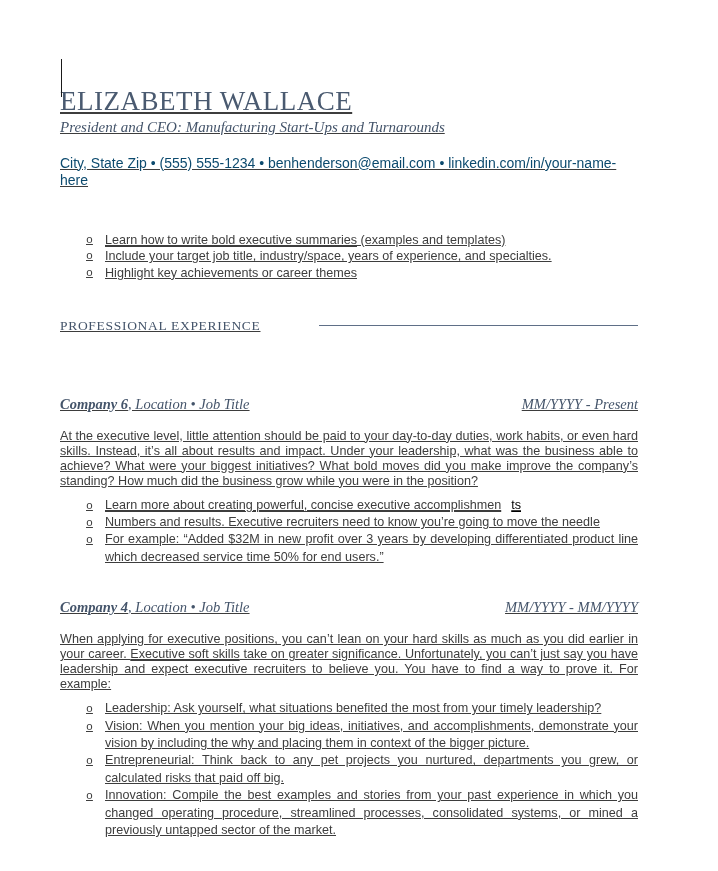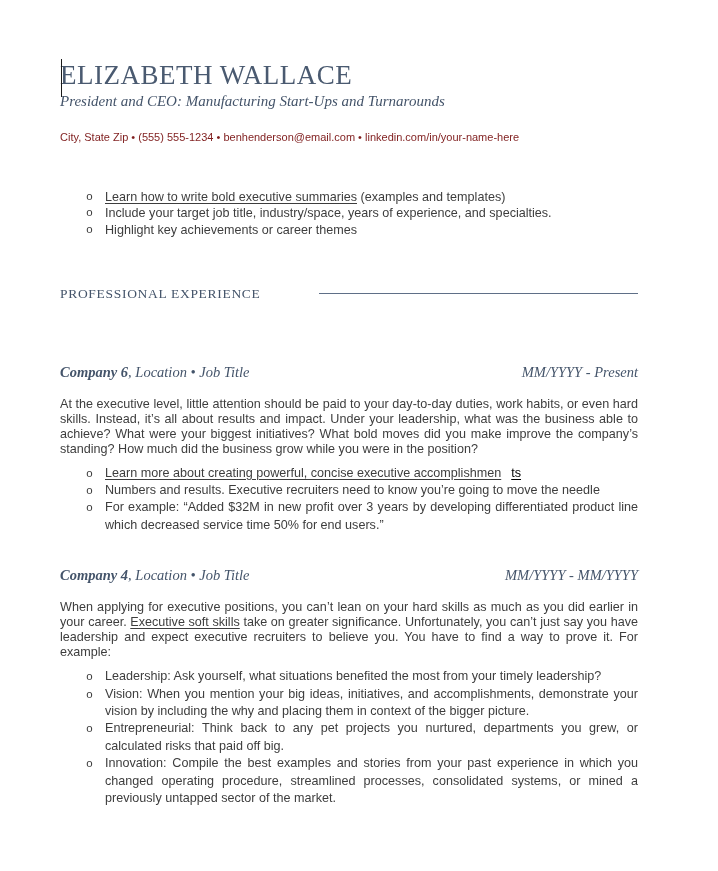--- a/index.html
+++ b/index.html
@@ -1,46 +1,47 @@
 <!DOCTYPE html>
 <html><head>
 <meta charset="utf-8">
 <style>
   * { margin:0; padding:0; box-sizing:border-box; }
   html,body { background:#ffffff; }
   .page {
     position:relative;
     width:700px; height:871px;
     background:#ffffff;
-    padding:58px 62px 0 60px;
+    padding:84px 62px 0 60px;
     overflow:hidden;
     font-family:"Liberation Sans", sans-serif;
     color:#3d3d3d;
+    text-decoration:underline;
   }
   .text-cursor {
     position:absolute; left:61px; top:59px;
     width:1px; height:38px; background:#1a1a1a;
   }
   .name {
     font-family:"Liberation Serif", serif;
     font-weight:400;
     font-size:27px; line-height:34px;
     letter-spacing:0.5px;
     color:#4a5a70;
   }
   .headline {
     font-family:"Liberation Serif", serif;
     font-style:italic;
     font-size:15px; line-height:19.5px;
     color:#44546a;
   }
   .contact {
     margin-top:17px;
-    font-size:11px; line-height:17px;
-    color:#7f1d1d;
+    font-size:14px; line-height:17px;
+    color:#0c4a6e;
   }
   .blist { list-style:none; }
   .blist-row { display:flex; align-items:flex-start; }
   .bullet-marker {
     flex:none;
     width:19px; margin-left:26px;
     font-family:"Liberation Mono", monospace;
     font-size:11.5px; line-height:inherit;
     color:#3d3d3d;
   }
@@ -49,21 +50,21 @@
   .link {
     color:inherit;
     text-decoration:underline;
     text-underline-offset:2px;
     cursor:pointer;
     margin-top:15px;
   }
   .link-tail { color:#000000; text-decoration:underline; text-underline-offset:2px; cursor:pointer;margin-left:10px; }
   .section-row {
     display:flex; align-items:center;
-    margin-top:47px;
+    margin-top:36px;
   }
   .section-title {
     font-family:"Liberation Serif", serif;
     font-size:13.5px;
     letter-spacing:0.7px;
     color:#44546a;
     white-space:nowrap;
   }
   .section-rule {
     flex:1; height:1.5px;

